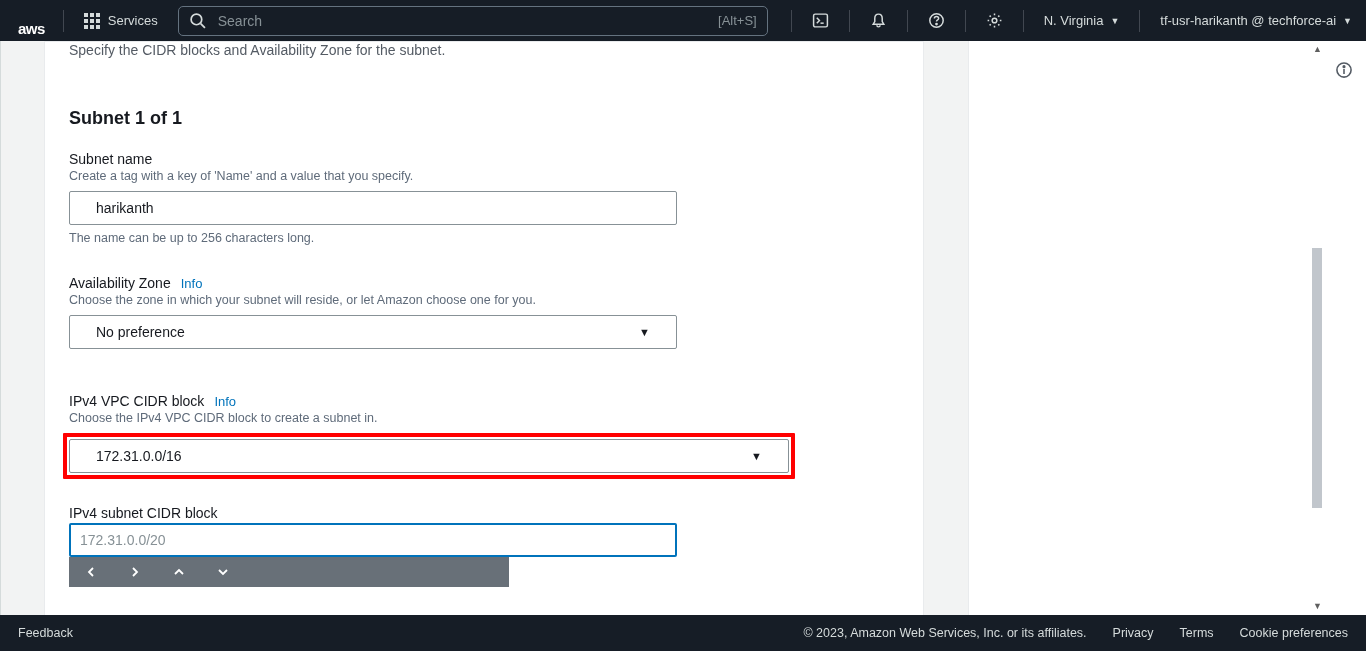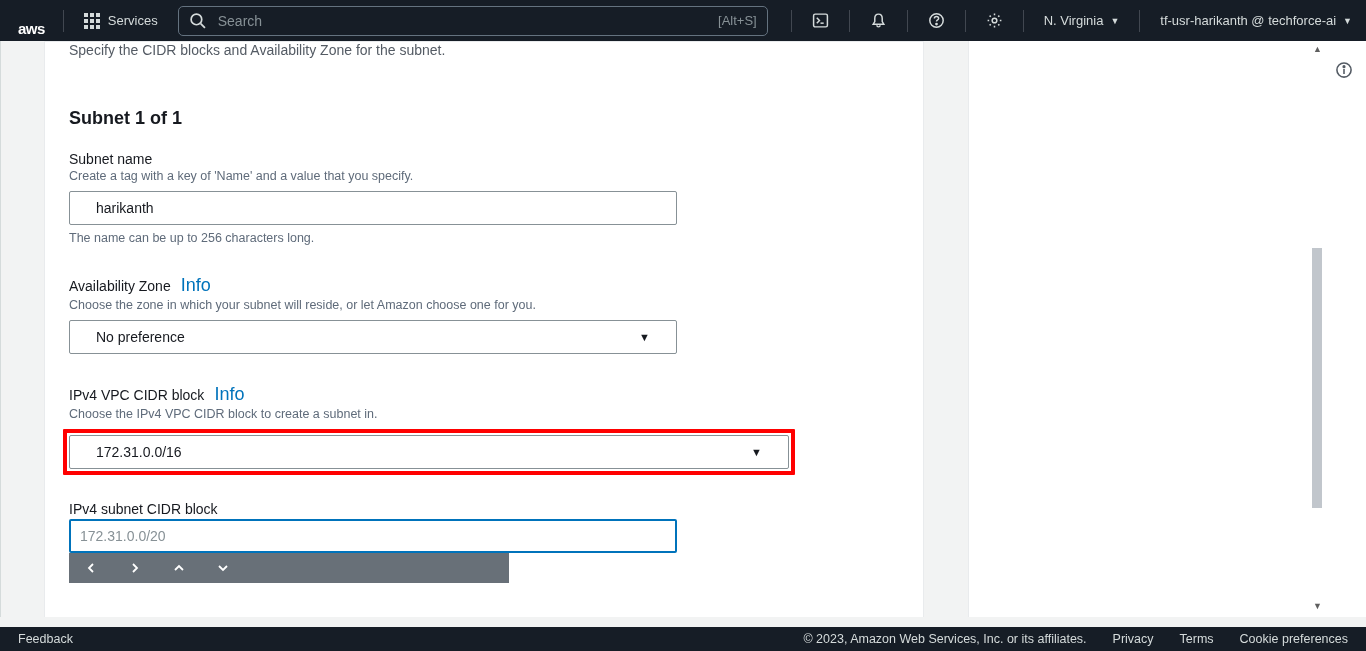--- a/index.html
+++ b/index.html
@@ -28,41 +28,41 @@
   .left-gutter { width: 44px; background: #f2f3f3; border-left: 1px solid #d5dbdb; }
   .content-scroll { flex: 1; overflow-y: auto; background: #f2f3f3; padding: 0 0 0 0; position: relative; }
   .form-card { background: #fff; margin: 0 0 0 0; border: 1px solid #e9ebed; width: 880px; margin-left: 0; padding-bottom: 30px; }
   .intro-line { padding: 0 24px 28px 24px; font-size: 14px; color: #545b64; }
   .section-title { font-size: 18px; font-weight: 700; padding: 22px 24px 16px 24px; }
   .field { padding: 6px 24px 10px 24px; }
   .field-indent { padding-left: 24px; }
   .field-label { font-size: 14px; font-weight: 400; color: #16191f; margin-bottom: 2px; display: flex; gap: 10px; align-items: baseline; }
   .field-help { font-size: 12.5px; color: #5f6b7a; margin-bottom: 8px; }
   .field-below { font-size: 12.5px; color: #5f6b7a; margin-top: 6px; }
-  .info-link { color: #0073bb; font-size: 18px; font-weight: 400; cursor: pointer; }
+  .info-link { color: #0073bb; font-size: 13px; font-weight: 400; cursor: pointer; }
   .text-input, .select-input { width: 608px; height: 34px; border: 1px solid #879196; border-radius: 2px; padding: 0 26px; font-size: 14px; color: #16191f; background: #fff; }
   .text-input.focused { border: 2px solid #0073bb; padding: 0 9px; }
   .select-input { display: flex; align-items: center; justify-content: space-between; cursor: pointer; }
   .select-caret { font-size: 11px; color: #16191f; }
   .red-highlight { border: 4px solid #ff0000; padding: 2px; width: 732px; margin-left: -6px; border-radius: 1px; }
   .red-highlight .select-input { width: 100%; border: 1px solid #879196; }
   .arrow-bar { background: #687078; height: 30px; width: 440px; display: flex; align-items: center; margin-top: 0; }
   .arrow-cell { width: 44px; display:flex; align-items:center; justify-content:center; color: #fff; cursor: pointer; height: 100%; }
   .tags-header { display:flex; align-items:center; gap:8px; font-size:15px; padding: 22px 24px 8px 24px; }
   .tags-header .caret { font-size: 11px; }
   .tags-opt { font-style: italic; font-weight: 700; color: #5f6b7a; }
 
   .right-panel { width: 398px; background: #fff; border-left: 1px solid #e9ebed; position: relative; }
   .right-rail { position: absolute; top: 41px; right: 0; width: 44px; height: 48px; display:flex; align-items:flex-start; justify-content:center; padding-top:20px; }
   .scroll-indicator { position:absolute; right: 44px; top: 248px; width: 10px; height: 260px; background: #c1c6cc; border-radius: 0; }
   .scroll-up { position:absolute; right:44px; top:44px; font-size:9px; color:#5f5f5f; }
   .scroll-dn { position:absolute; right:44px; bottom:40px; font-size:9px; color:#5f5f5f; }
 
   
-  .footer { position: absolute; bottom: 0; left: 0; right: 0; height: 24px; background: #161d26; color: #d5dbdb; display: flex; align-items: center; padding: 0 18px; font-size: 12.5px; }
+  .footer { position: absolute; bottom: 0; left: 0; right: 0; height: 36px; background: #161d26; color: #d5dbdb; display: flex; align-items: center; padding: 0 18px; font-size: 12.5px; }
   .footer .left { }
   .footer .right { margin-left: auto; display: flex; gap: 26px; align-items: center; }
   .footer .right span { cursor: pointer; }
   .footer .copy { color: #d5dbdb; }
 
   ::placeholder { color: #879196; font-style: normal; }
 </style>
 </head>
 <body>
 
@@ -164,21 +164,21 @@
           <span>Availability Zone</span>
           <span class="info-link">Info</span>
         </div>
         <div class="field-help">Choose the zone in which your subnet will reside, or let Amazon choose one for you.</div>
         <div class="select-input">
           <span>No preference</span>
           <span class="select-caret">▼</span>
         </div>
       </div>
 
-      <div class="field field-indent" style="margin-top:14px;">
+      <div class="field field-indent" style="margin-top:28px;">
         <div class="field-label">
           <span>IPv4 VPC CIDR block</span>
           <span class="info-link">Info</span>
         </div>
         <div class="field-help">Choose the IPv4 VPC CIDR block to create a subnet in.</div>
         <div class="red-highlight">
           <div class="select-input">
             <span>172.31.0.0/16</span>
             <span class="select-caret">▼</span>
           </div>

